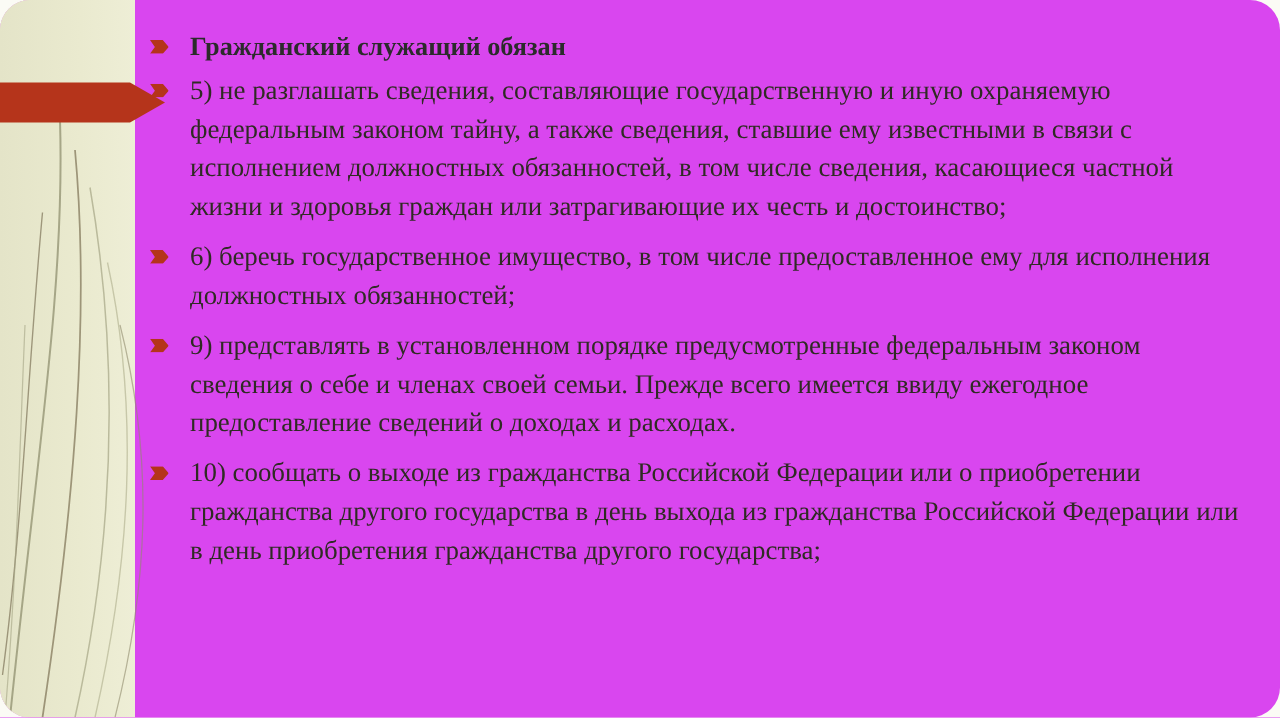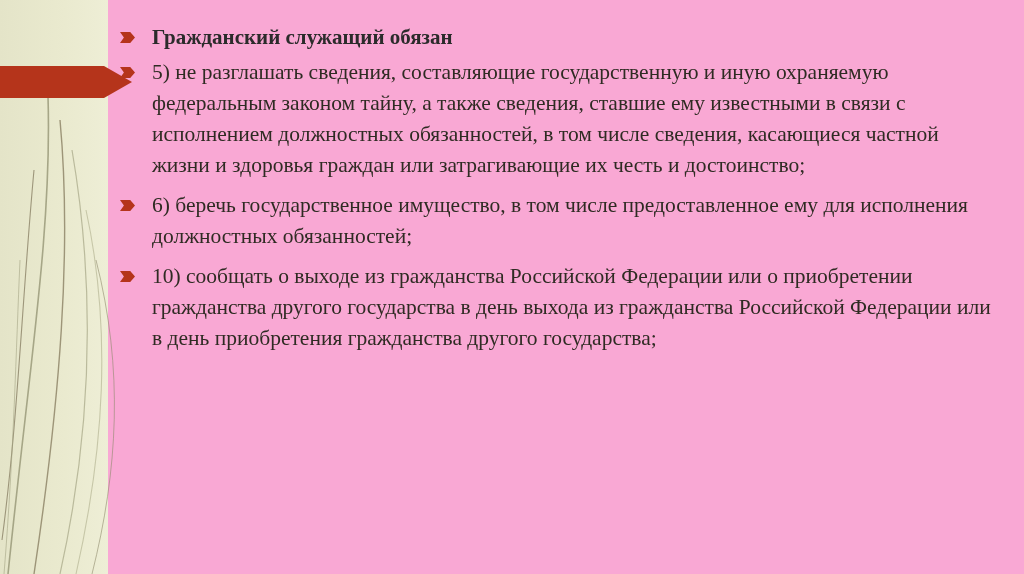--- a/index.html
+++ b/index.html
@@ -10,22 +10,23 @@
     width: 1024px;
     height: 574px;
     background: #fbfbf5;
     font-family: "Liberation Serif", serif;
     overflow: hidden;
   }
   .slide {
     position: relative;
     width: 1024px;
     height: 574px;
-    background: #f9a8d4;
+    background: #d946ef;
     overflow: hidden;
+    border-radius: 24px;
   }
   
   .left-band {
     position: absolute;
     left: 0;
     top: 0;
     width: 108px;
     height: 574px;
     background: #e8e8cf;
   }
@@ -149,20 +150,26 @@
         <span class="btext">5) не разглашать сведения, составляющие государственную и иную охраняемую федеральным законом тайну, а также сведения, ставшие ему известными в связи с исполнением должностных обязанностей, в том числе сведения, касающиеся частной жизни и здоровья граждан или затрагивающие их честь и достоинство;</span>
       </div>
 
       <div class="bullet-item para-item">
         <span class="marker">
             <span class="marker-shape"></span>
           </span>
         <span class="btext">6) беречь государственное имущество, в том числе предоставленное ему для исполнения должностных обязанностей;</span>
       </div>
 
+      <div class="bullet-item para-item">
+        <span class="marker">
+            <span class="marker-shape"></span>
+          </span>
+        <span class="btext">9) представлять в установленном порядке предусмотренные федеральным законом сведения о себе и членах своей семьи. Прежде всего имеется ввиду ежегодное предоставление сведений о доходах и расходах.</span>
+      </div>
 
       <div class="bullet-item para-item">
         <span class="marker">
             <span class="marker-shape"></span>
           </span>
         <span class="btext">10) сообщать о выходе из гражданства Российской Федерации или о приобретении гражданства другого государства в день выхода из гражданства Российской Федерации или в день приобретения гражданства другого государства;</span>
       </div>
 
     </div>
   </div>

